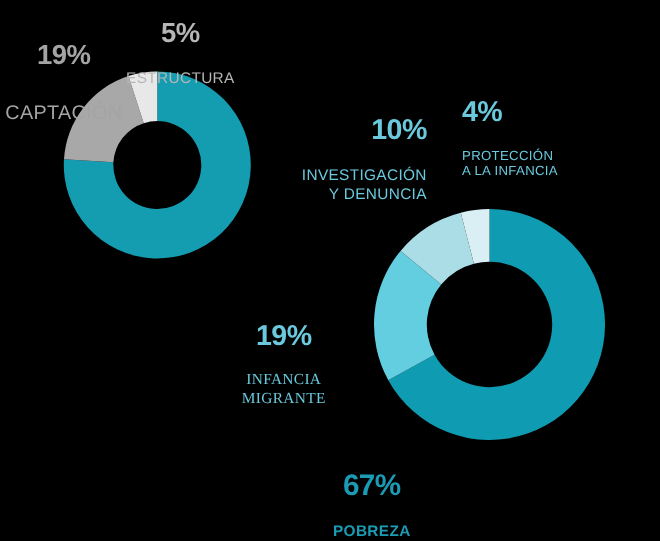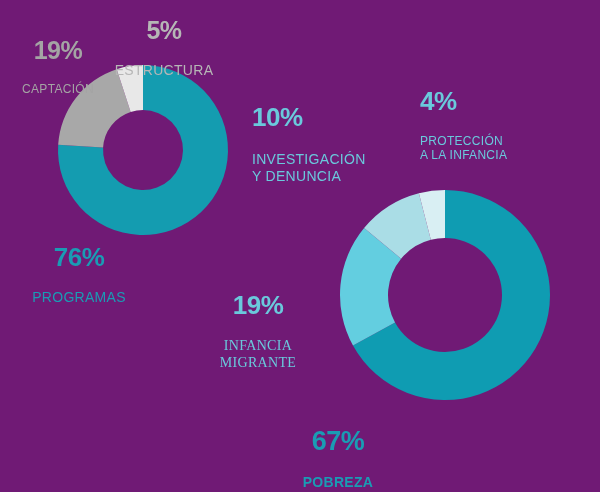--- a/index.html
+++ b/index.html
@@ -7,21 +7,21 @@
     padding: 0;
     background: #ffffff;
   }
   body {
     font-family: "Liberation Sans", sans-serif;
   }
   #infographic {
     position: relative;
     width: 600px;
     height: 492px;
-    background: #701a75;
+    background: #000000;
     overflow: hidden;
   }
   .donut-svg {
     position: absolute;
     left: 0;
     top: 0;
     width: 600px;
     height: 492px;
   }
   .label {
@@ -42,21 +42,21 @@
   }
   
   .lbl-captacion {
     left: 4px;
     top: 22px;
     width: 108px;
     text-align: center;
     color: #a4a4a4;
   }
   .lbl-captacion .pct { font-size: 25px; }
-  .lbl-captacion .cap { font-size: 12px; margin-top: 3px; }
+  .lbl-captacion .cap { font-size: 18px; margin-top: 13px; }
 
   .lbl-estructura {
     left: 108px;
     top: 2px;
     width: 112px;
     text-align: center;
     color: #b6b6b6;
   }
   .lbl-estructura .pct { font-size: 25px; }
   .lbl-estructura .cap { font-size: 14px; margin-top: 3px; }
@@ -69,21 +69,21 @@
     color: #1a9cb4;
   }
   .lbl-programas .pct { font-size: 26px; }
   .lbl-programas .cap { font-size: 14px; margin-top: 3px; }
 
   
   .lbl-investigacion {
     left: 252px;
     top: 88px;
     width: 136px;
-    text-align: left;
+    text-align: right;
     color: #6ac9dc;
   }
   .lbl-investigacion .pct { font-size: 26px; }
   .lbl-investigacion .cap { font-size: 14px; margin-top: 5px; }
 
   .lbl-proteccion {
     left: 420px;
     top: 72px;
     width: 136px;
     text-align: left;
@@ -134,24 +134,20 @@
   <div class="label lbl-captacion">
     <span class="pct">19%</span>
     <span class="cap">CAPTACIÓN</span>
   </div>
 
   <div class="label lbl-estructura">
     <span class="pct">5%</span>
     <span class="cap">ESTRUCTURA</span>
   </div>
 
-  <div class="label lbl-programas">
-    <span class="pct">76%</span>
-    <span class="cap">PROGRAMAS</span>
-  </div>
 
   <div class="label lbl-investigacion">
     <span class="pct">10%</span>
     <span class="cap">INVESTIGACIÓN
 Y DENUNCIA</span>
   </div>
 
   <div class="label lbl-proteccion">
     <span class="pct">4%</span>
     <span class="cap">PROTECCIÓN

